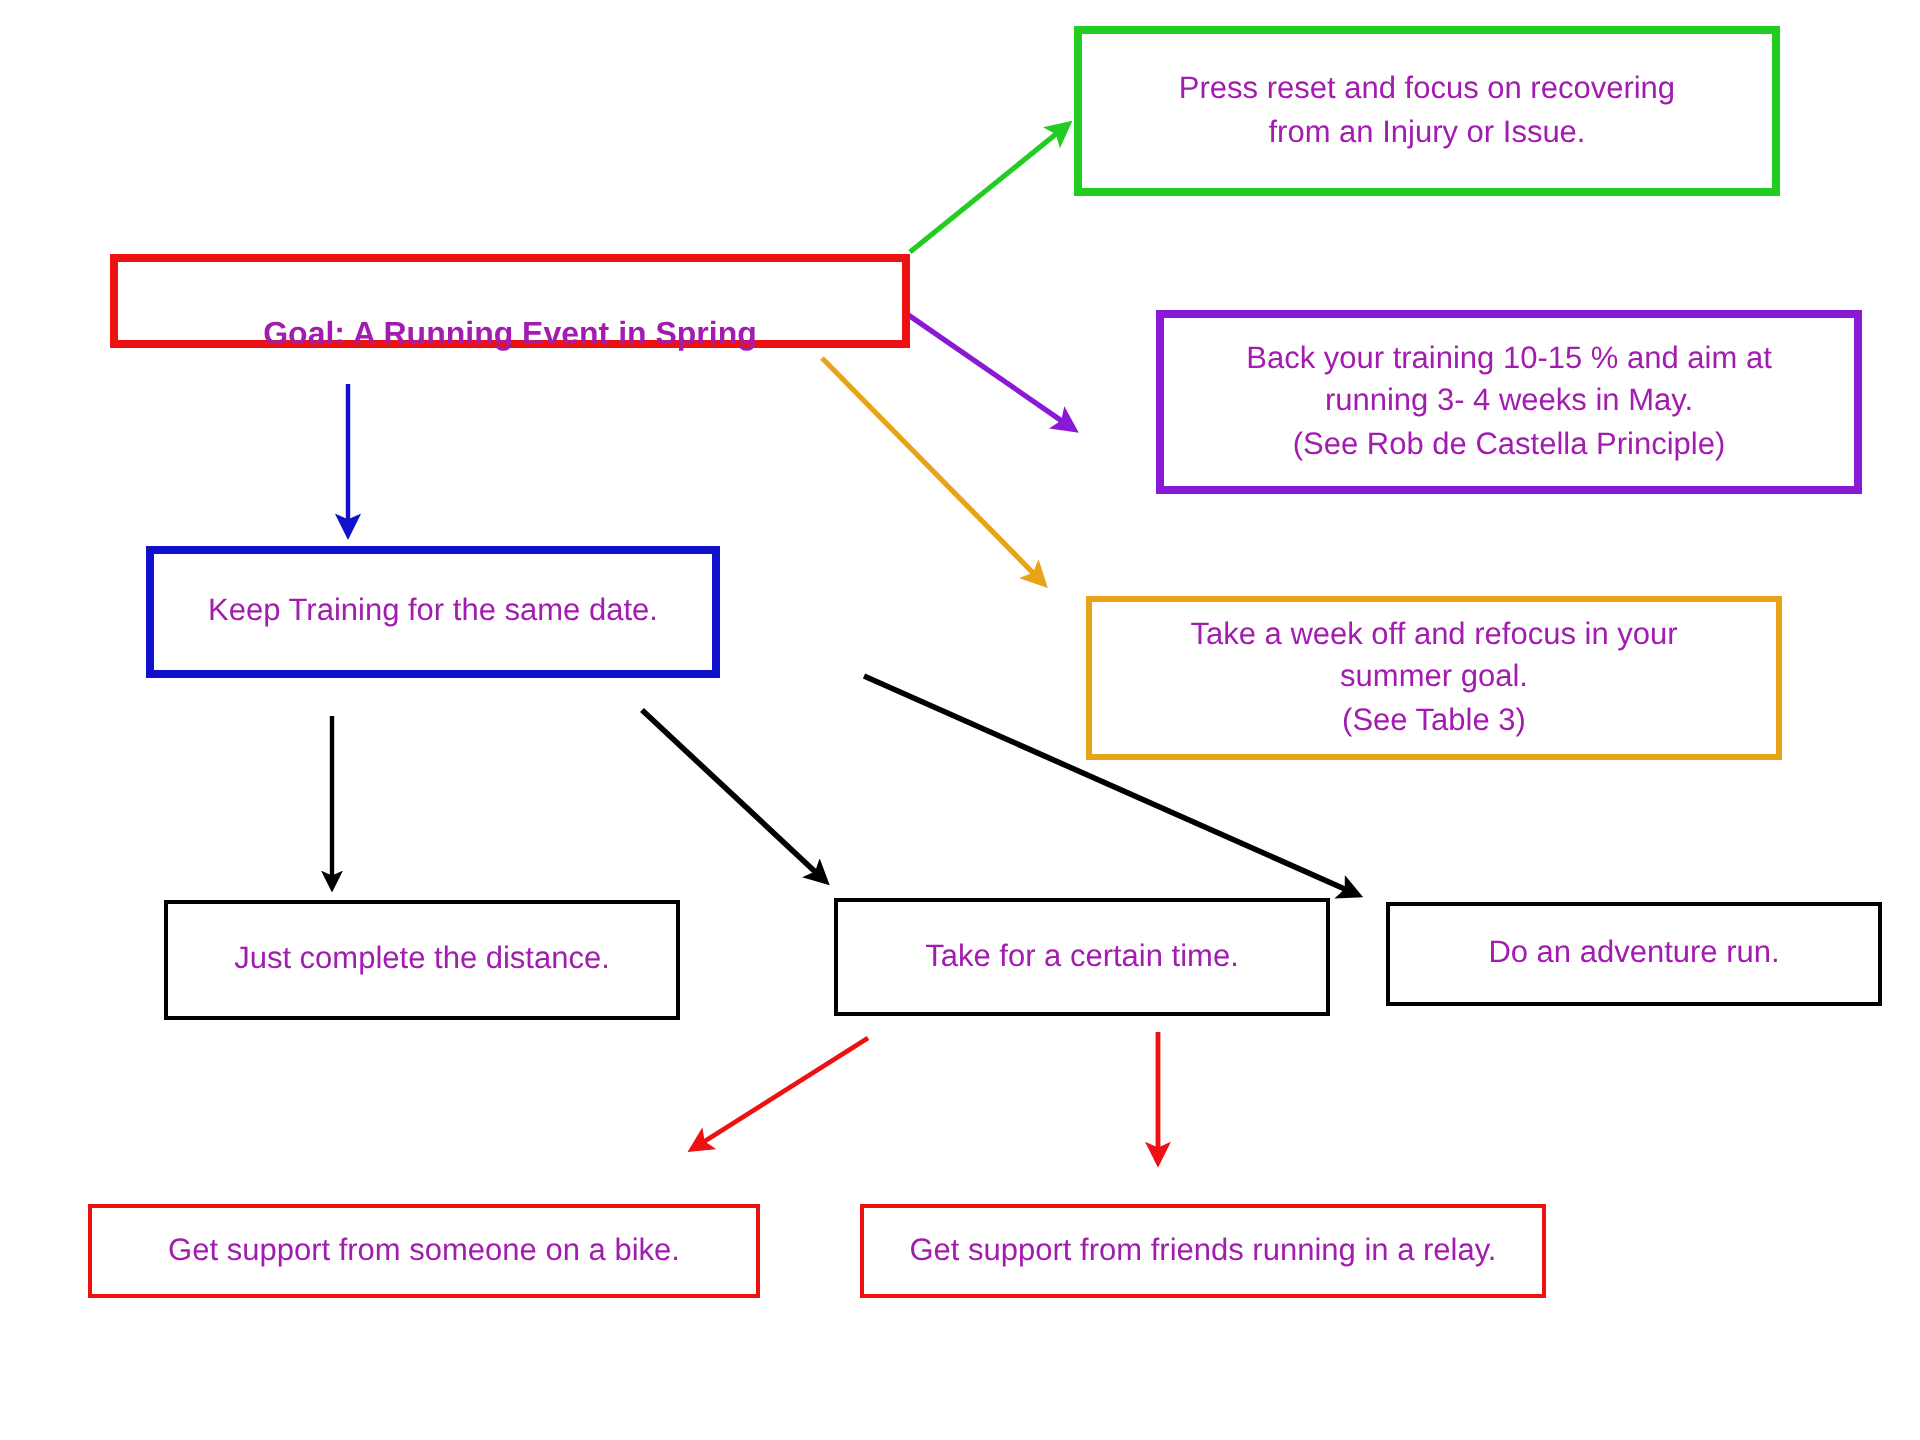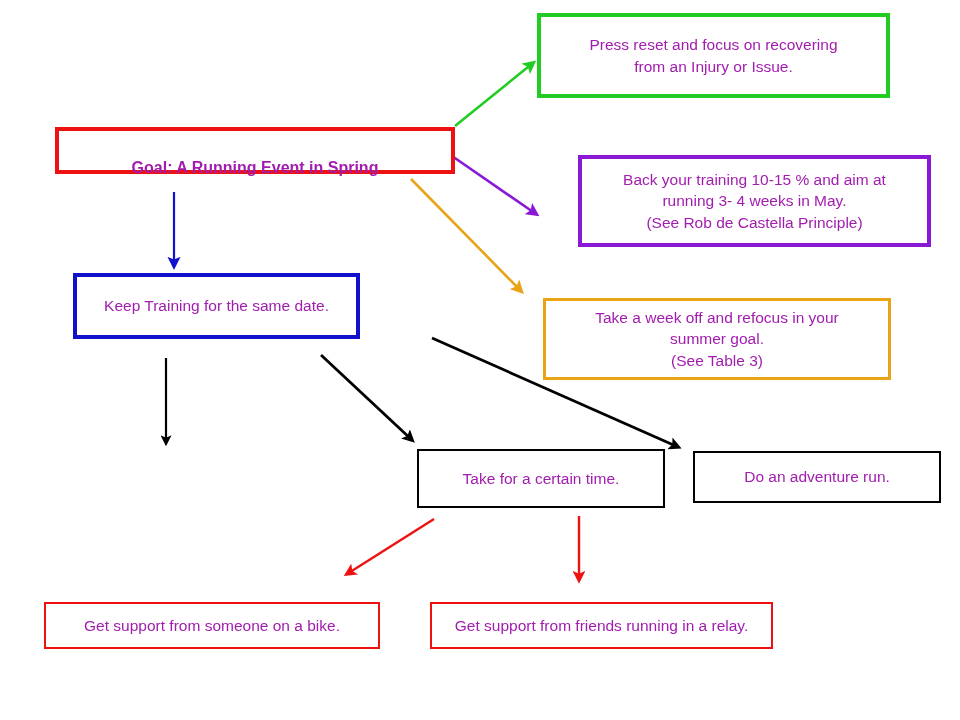--- a/index.html
+++ b/index.html
@@ -161,20 +161,23 @@
   <div class="node node-orange">
     <span class="node-label">Take a week off and refocus in your
 summer goal.
 (See Table 3)</span>
   </div>
 
   <div class="node node-blue">
     <span class="node-label">Keep Training for the same date.</span>
   </div>
 
+  <div class="node node-distance">
+    <span class="node-label">Just complete the distance.</span>
+  </div>
 
   <div class="node node-time">
     <span class="node-label">Take for a certain time.</span>
   </div>
 
   <div class="node node-adventure">
     <span class="node-label">Do an adventure run.</span>
   </div>
 
   <div class="node node-bike">

